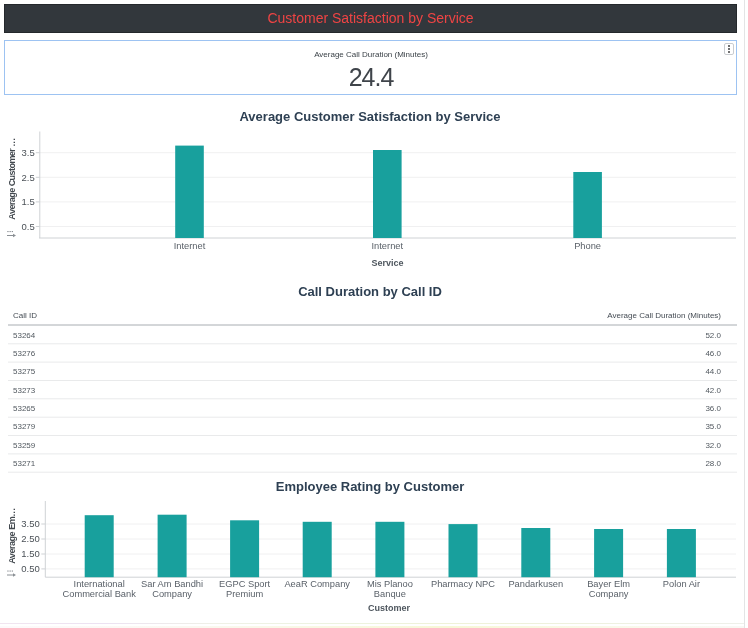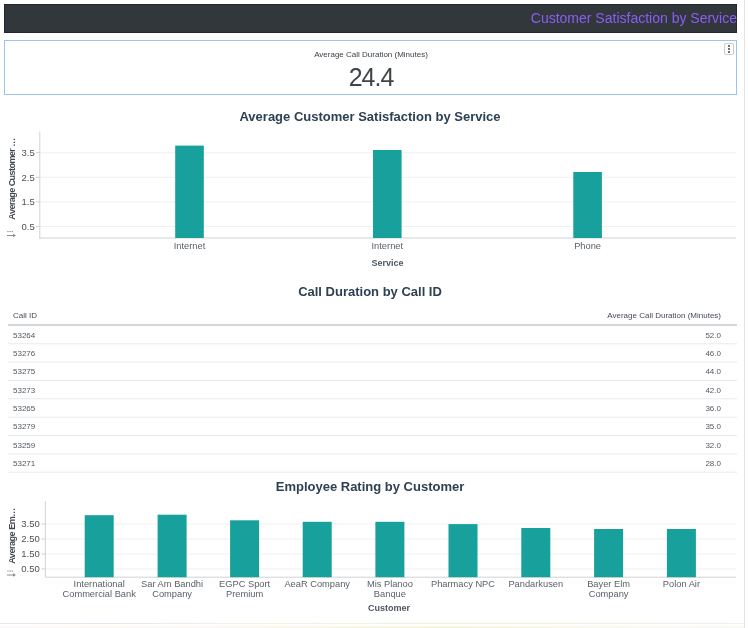--- a/index.html
+++ b/index.html
@@ -5,21 +5,21 @@
   html,body{margin:0;padding:0;background:#fff;}
   body{width:748px;height:628px;font-family:"Liberation Sans",sans-serif;}
   #page{position:relative;width:748px;height:628px;overflow:hidden;background:#fff;}
   .abs{position:absolute;}
 </style>
 </head>
 <body>
 <div id="page">
 
   <div class="abs" style="left:4px;top:3.5px;width:733px;height:29.5px;background:#32373c;border:1px solid #24282c;box-sizing:border-box;"></div>
-  <div class="abs" style="left:4px;top:3.5px;width:733px;height:29.5px;line-height:29px;text-align:right;color:#8b5cf6;font-size:14px;">Customer Satisfaction by Service</div>
+  <div class="abs" style="left:4px;top:3.5px;width:733px;height:29.5px;line-height:29px;text-align:center;color:#ef4444;font-size:14px;">Customer Satisfaction by Service</div>
 
   <div class="abs" style="left:4px;top:40px;width:733px;height:55px;background:#fff;border:1.5px solid #9dc3f2;box-sizing:border-box;"></div>
 
   <div class="abs" style="left:723.5px;top:43px;width:10.5px;height:11.5px;background:#fff;border:1px solid #c9ccd0;border-radius:2px;box-sizing:border-box;"></div>
   <div class="abs" style="left:728px;top:45.2px;width:1.6px;height:1.6px;background:#555;border-radius:50%;"></div>
   <div class="abs" style="left:728px;top:48.2px;width:1.6px;height:1.6px;background:#555;border-radius:50%;"></div>
   <div class="abs" style="left:728px;top:51.2px;width:1.6px;height:1.6px;background:#555;border-radius:50%;"></div>
 
   <svg class="abs" style="left:0;top:0;" width="748" height="628" viewBox="0 0 748 628">
 

